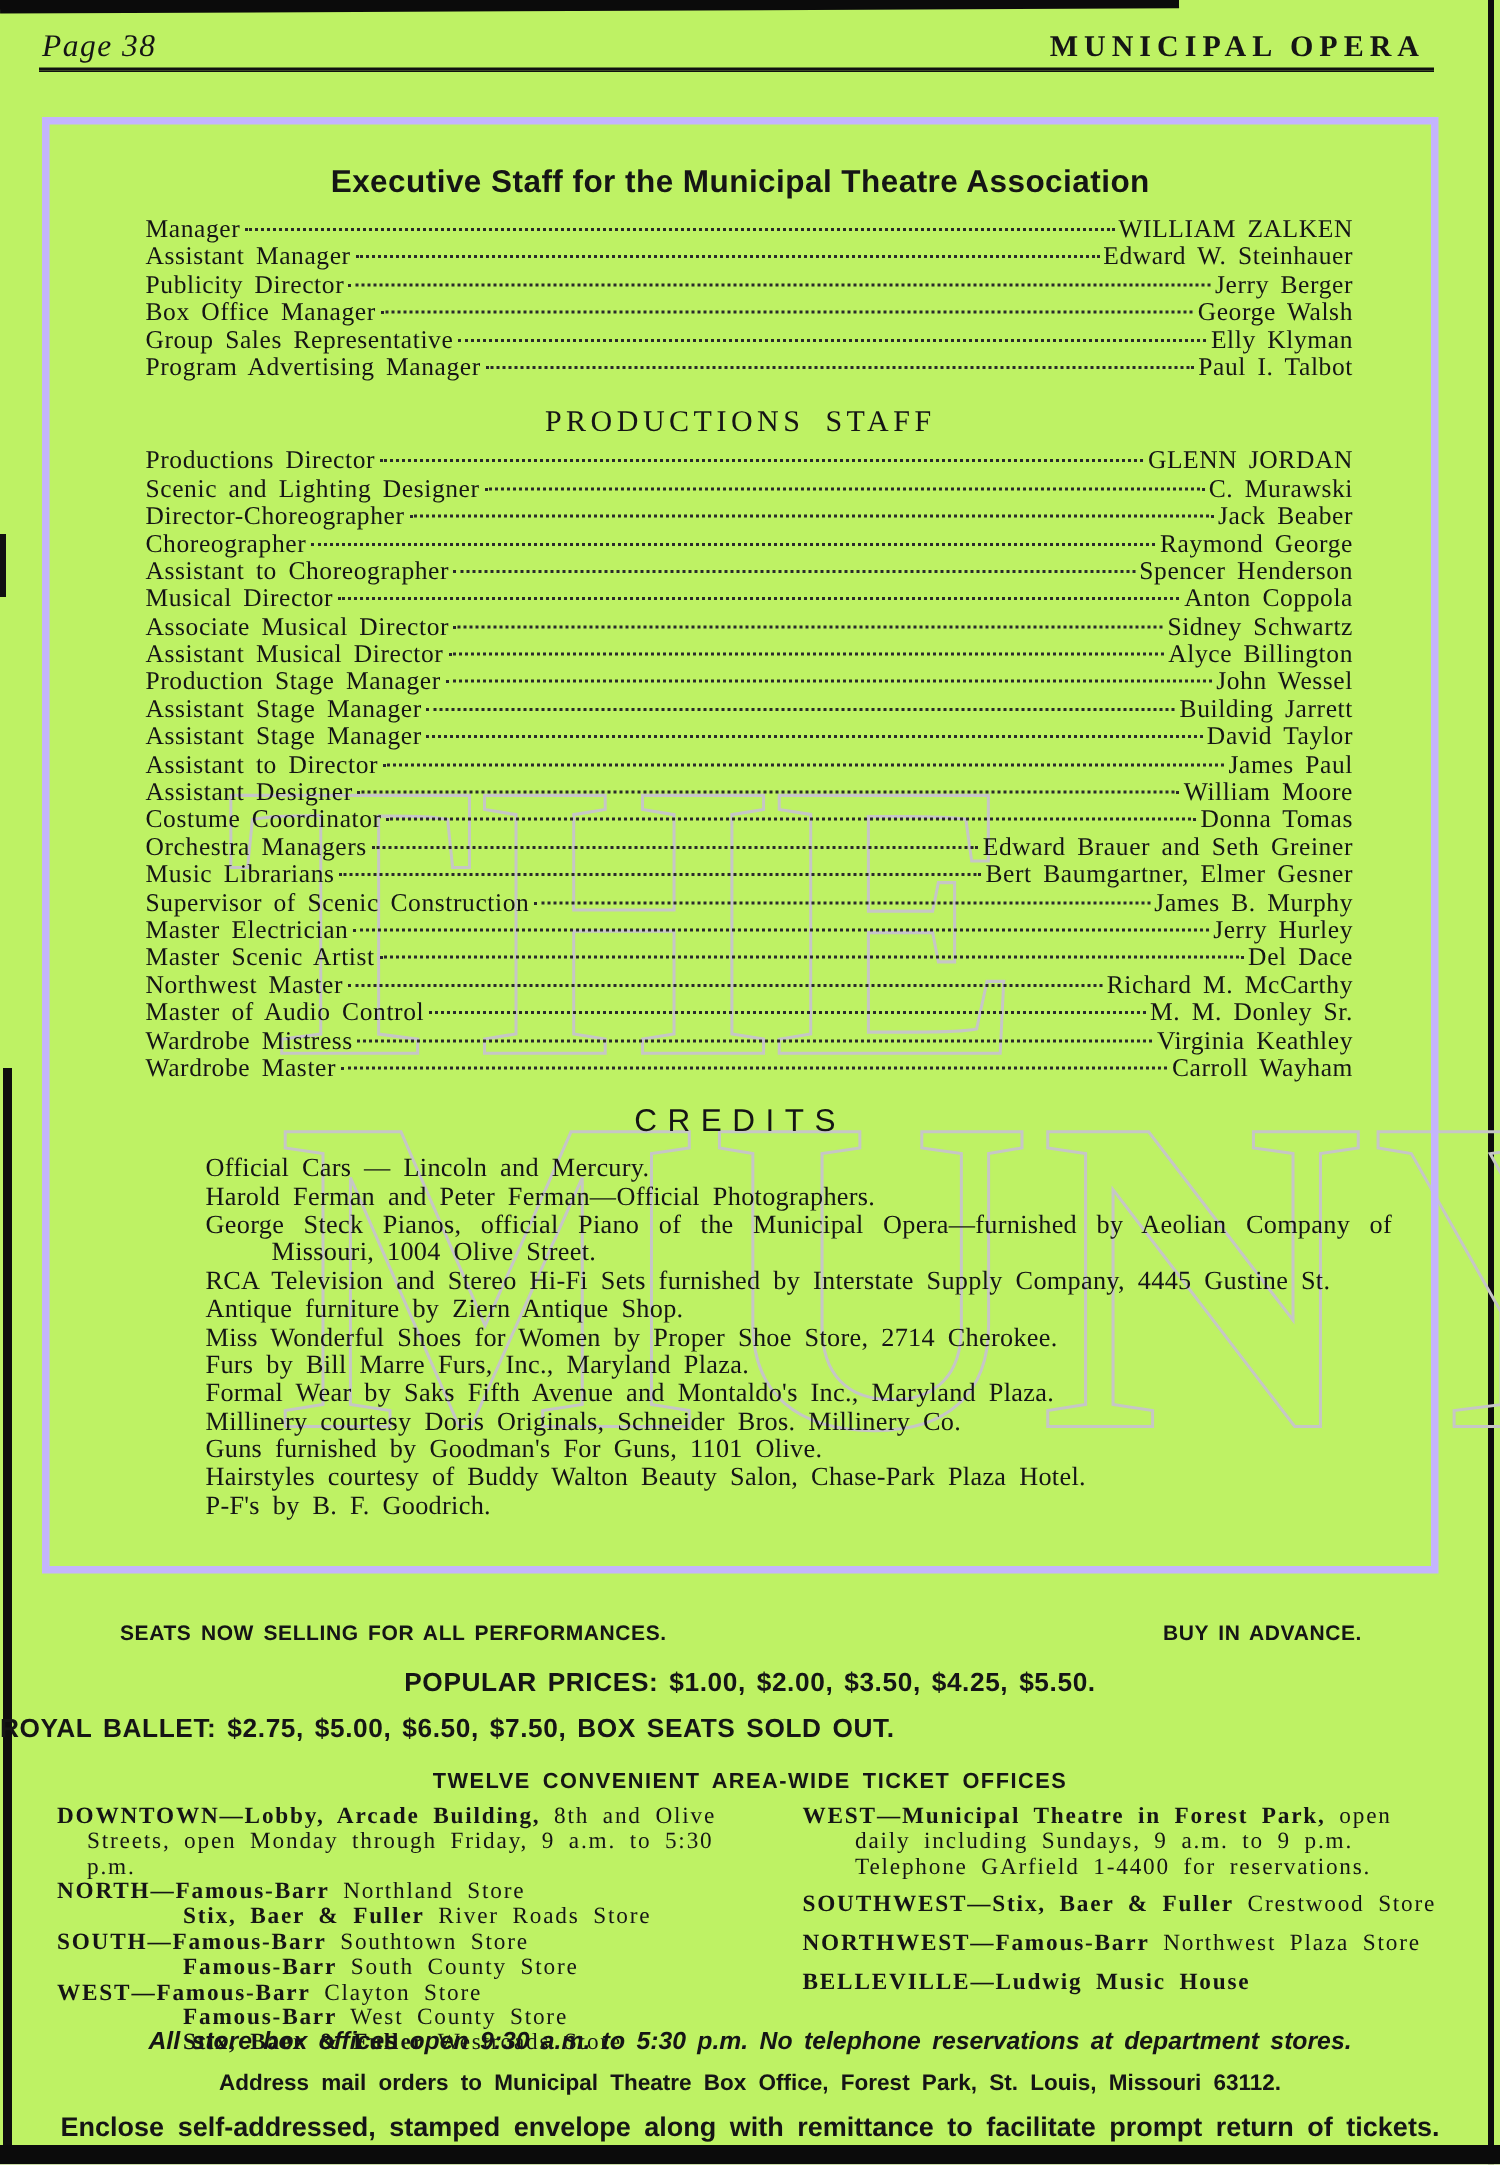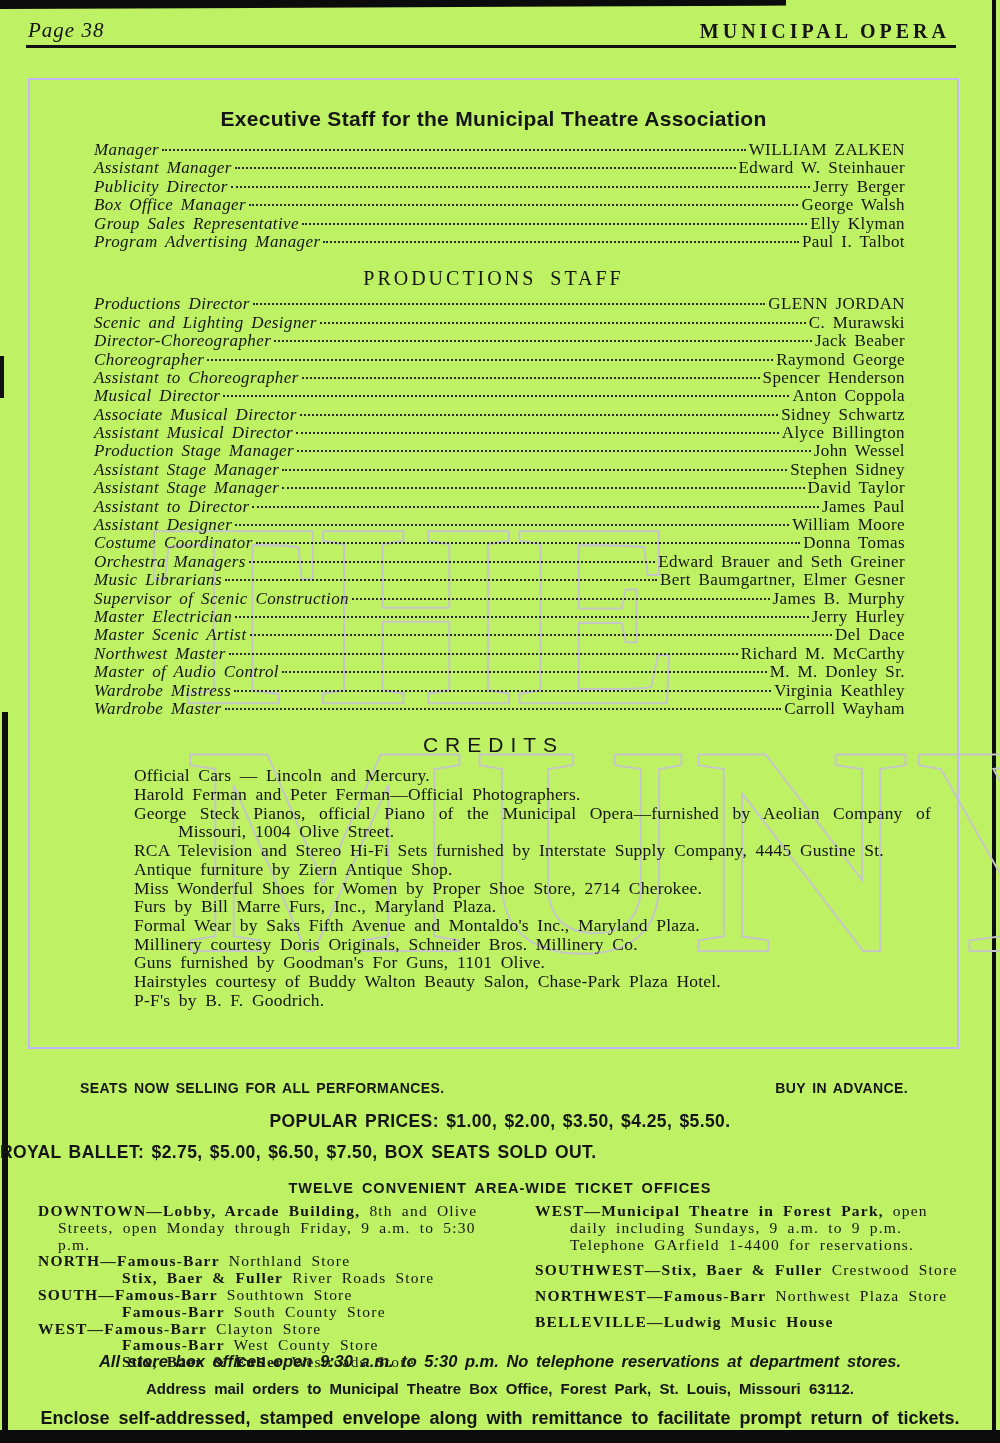--- a/index.html
+++ b/index.html
@@ -19,27 +19,27 @@
   .header-rule{position:absolute;left:26px;top:45px;width:930px;height:3px;
                border-top:2px solid #111;border-bottom:1px solid #111;box-sizing:border-box;}
 
   
   .wm{position:absolute;color:transparent;-webkit-text-stroke:2px #c6c6c6;
       font-family:"Liberation Serif",serif;font-weight:bold;z-index:1;pointer-events:none;line-height:1;}
   .wm1{left:150px;top:490px;font-size:250px;letter-spacing:2px;transform:scaleY(1.05);}
   .wm2{left:185px;top:700px;font-size:300px;letter-spacing:4px;}
 
   
-  .main-box{position:absolute;left:28px;top:78px;width:931px;height:971px;border:2px solid #c4b5fd;
+  .main-box{position:absolute;left:28px;top:78px;width:931px;height:971px;border:5px solid #c4b5fd;
             box-sizing:border-box;z-index:2;background:transparent;}
   .exec-title{margin-top:27px;text-align:center;font-family:"Liberation Sans","DejaVu Sans",sans-serif;
               font-weight:bold;font-size:21px;letter-spacing:0.3px;}
   .staff-list{margin-top:9px;padding:0 52px 0 64px;}
   .staff-row{display:flex;align-items:baseline;height:18.4px;font-size:17px;}
-  .staff-row .role{font-style:italic;white-space:nowrap;letter-spacing:0.4px;word-spacing:3px;text-align:center;}
+  .staff-row .role{white-space:nowrap;letter-spacing:0.4px;word-spacing:3px;text-align:center;}
   .staff-row .dots{flex:1;border-bottom:2px dotted #2a2a2a;margin:0 3px;transform:translateY(-4px);}
   .staff-row .name{white-space:nowrap;letter-spacing:0.4px;word-spacing:3px;}
   .prod-title{margin-top:17px;text-align:center;font-size:20px;letter-spacing:3px;word-spacing:6px;}
   .prod-list{margin-top:4px;}
 
   .credits-title{margin-top:16px;text-align:center;font-family:"Liberation Sans","DejaVu Sans",sans-serif;
                  font-weight:normal;font-size:21px;letter-spacing:7px;}
   .credits-list{margin-top:9px;padding-left:104px;padding-right:26px;font-size:17.5px;line-height:18.7px;}
   .credit-item{padding-left:44px;text-indent:-44px;text-align:justify;word-spacing:4px;letter-spacing:0.2px;}
   .credit-item:last-child{text-align:left;}
@@ -177,21 +177,21 @@
         <span class="name">Alyce Billington</span>
       </div>
         <div class="staff-row">
         <span class="role">Production Stage Manager</span>
         <span class="dots"></span>
         <span class="name">John Wessel</span>
       </div>
         <div class="staff-row">
         <span class="role">Assistant Stage Manager</span>
         <span class="dots"></span>
-        <span class="name">Stephen Sidney</span>
+        <span class="name">Building Jarrett</span>
       </div>
         <div class="staff-row">
         <span class="role">Assistant Stage Manager</span>
         <span class="dots"></span>
         <span class="name">David Taylor</span>
       </div>
         <div class="staff-row">
         <span class="role">Assistant to Director</span>
         <span class="dots"></span>
         <span class="name">James Paul</span>

